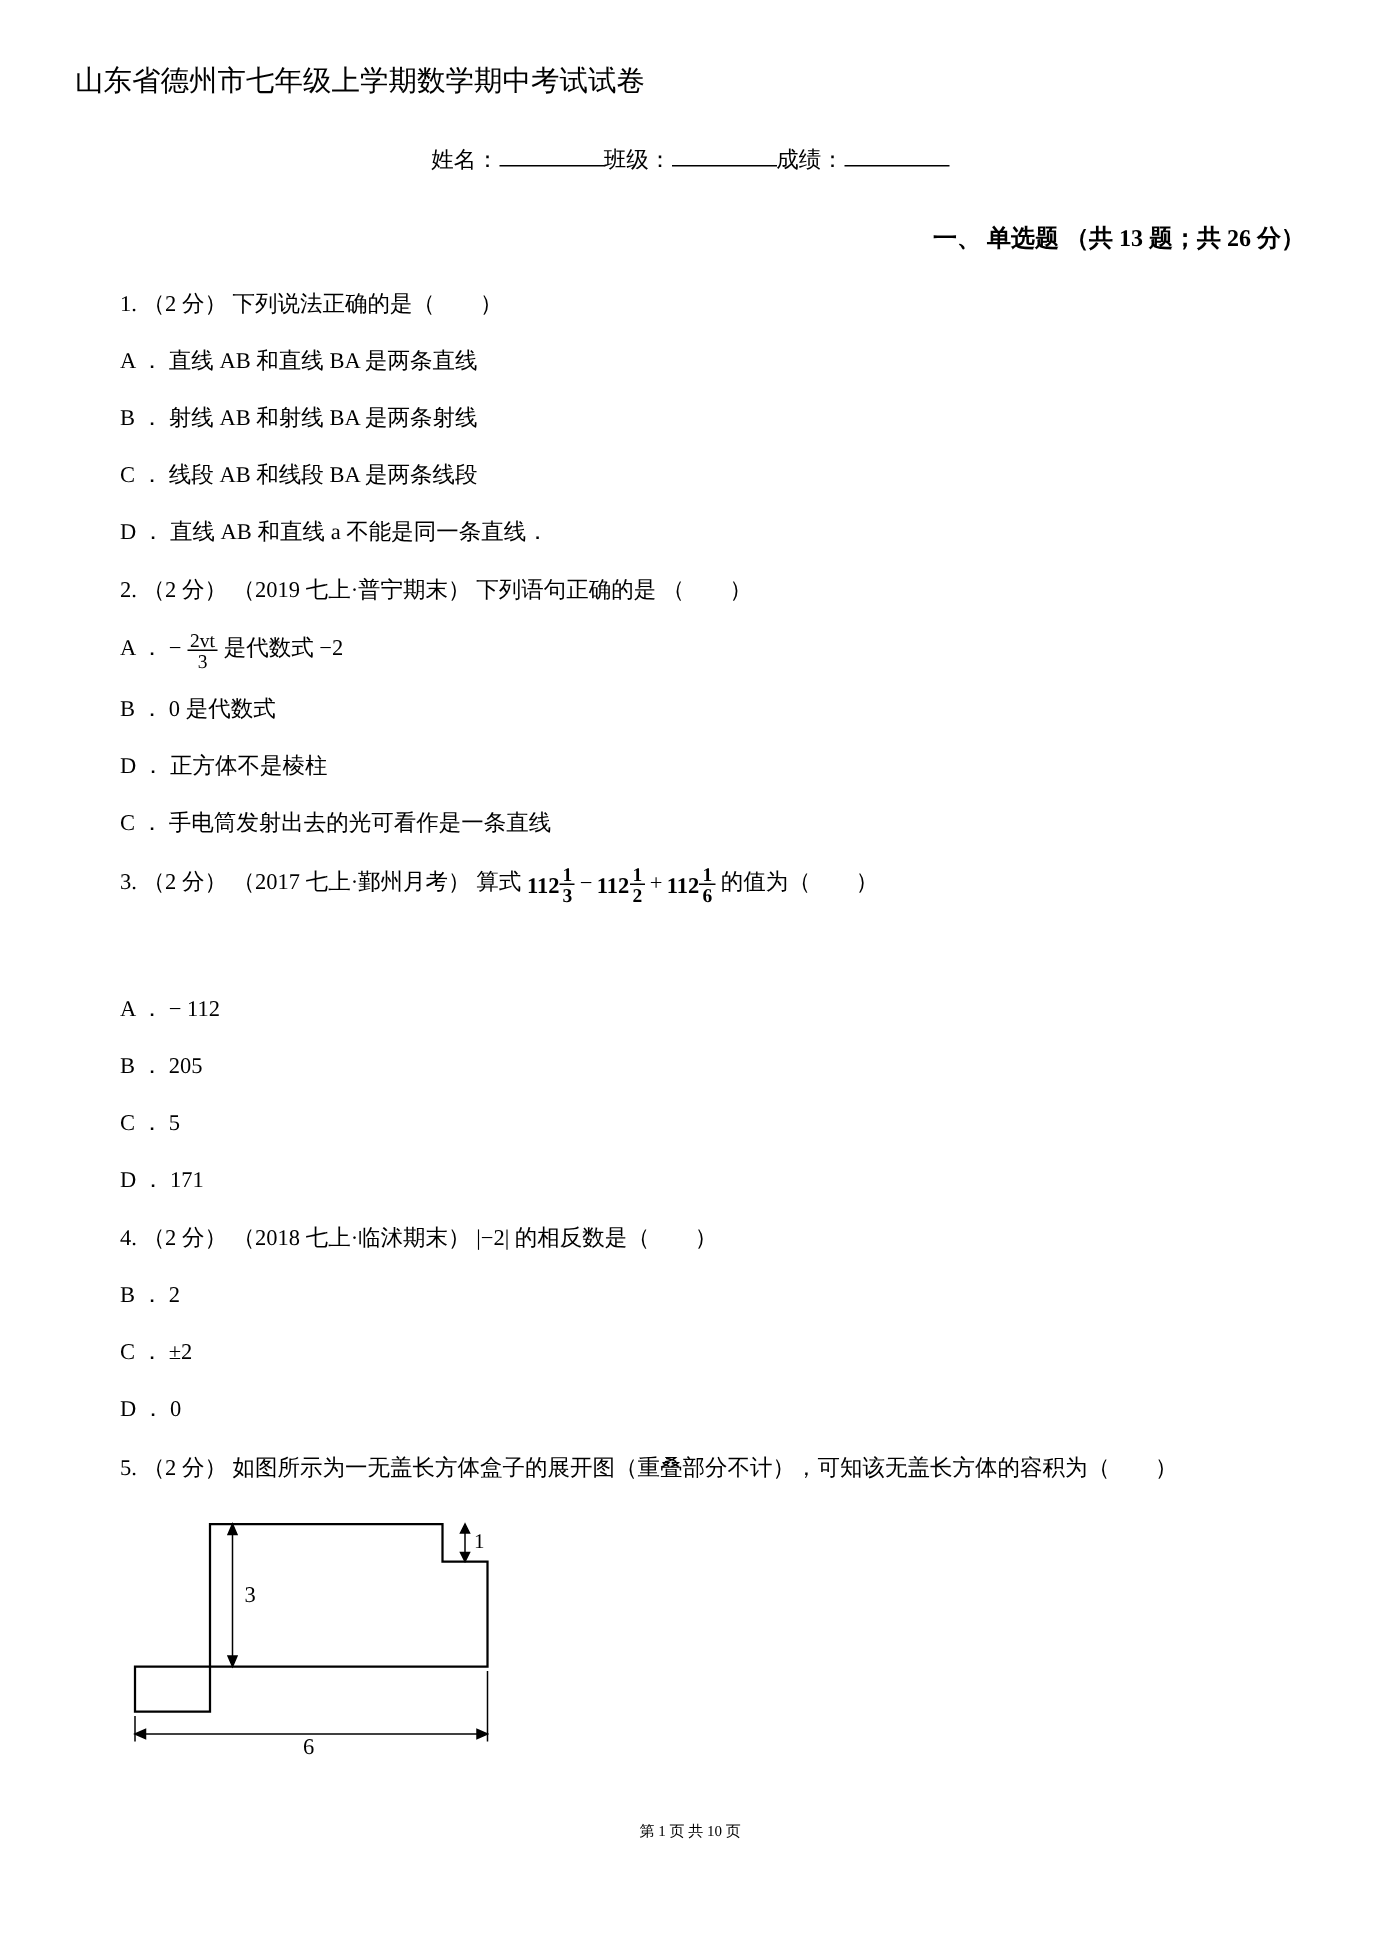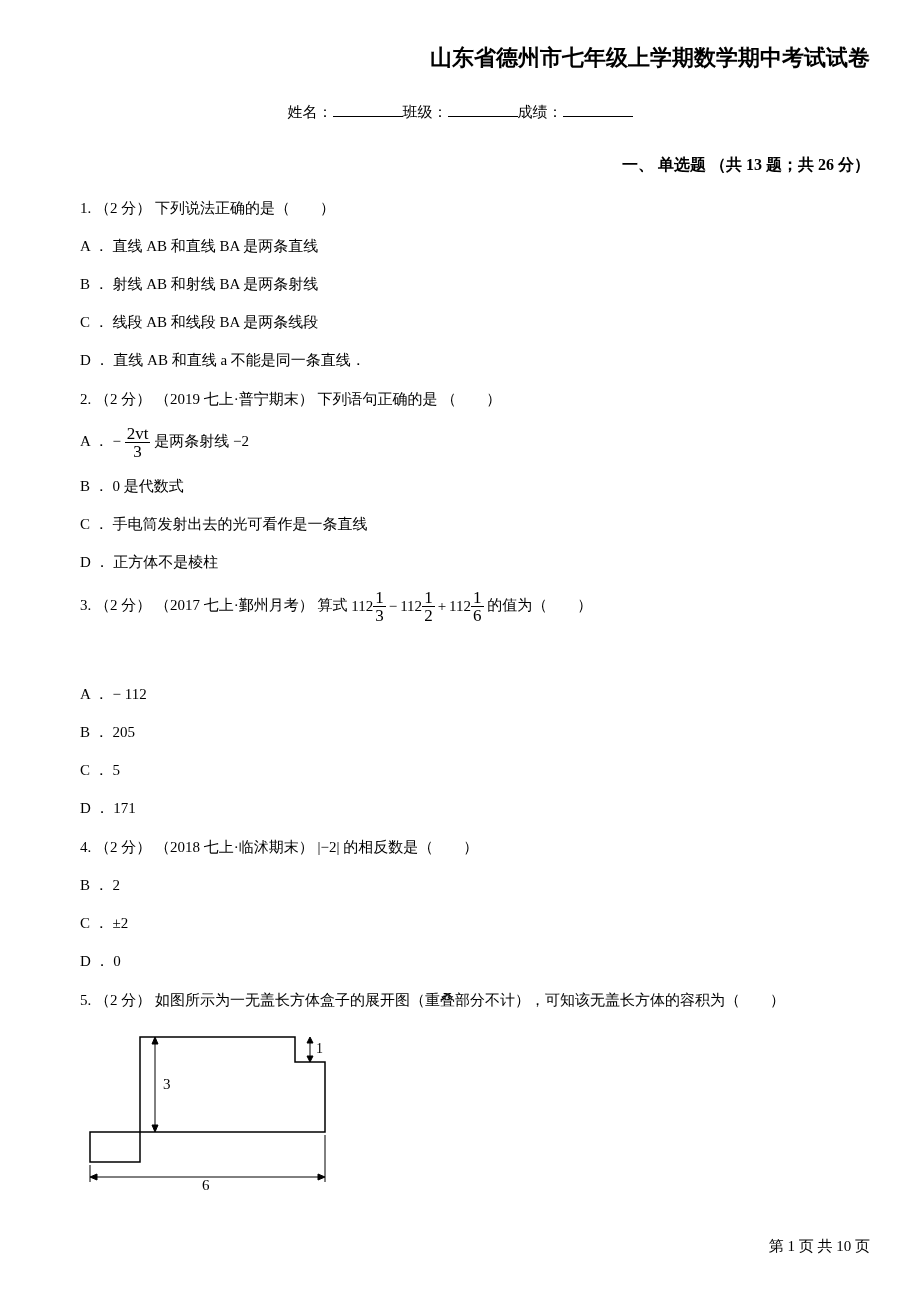--- a/index.html
+++ b/index.html
@@ -11,23 +11,23 @@
       font-family: "SimSun", "宋体", serif;
       background: #fff;
       color: #000;
       width: 920px;
       margin: 0 auto;
       padding: 40px 50px 30px 50px;
       font-size: 15px;
       line-height: 1.6;
     }
     .title {
-      text-align: right;
-      font-weight: bold;
-      font-size: 22px;
+      text-align: left;
+      font-weight: normal;
+      font-size: 19px;
       margin-bottom: 25px;
     }
     .header-line {
       display: flex;
       justify-content: center;
       font-size: 15px;
       margin-bottom: 28px;
       padding: 0 100px;
     }
     .header-field {
@@ -54,49 +54,50 @@
       margin-bottom: 14px;
     }
     .option {
       margin-bottom: 14px;
       padding-left: 0;
     }
     .math-frac {
       display: inline-block;
       vertical-align: middle;
       text-align: center;
-      font-size: 17px;
+      font-size: 13px;
       line-height: 1;
     }
     .math-frac .num {
       display: block;
       border-bottom: 1px solid #000;
       padding: 0 2px;
     }
     .math-frac .den {
       display: block;
       padding: 0 2px;
     }
     .footer {
-      text-align: right;
-      font-size: 15px;
+      text-align: center;
+      font-size: 10px;
       margin-top: 35px;
     }
     .diagram {
       margin-top: 10px;
       margin-bottom: 10px;
       padding-left: 30px;
     }
     .inline-val {
       display: inline;
     }
     .math-whole-frac {
       display: inline-flex;
-      align-items: center;
+      align-items: flex-end;
       vertical-align: middle;
+      font-weight: bold;
     }
     .q3-expr {
       display: inline-flex;
       align-items: center;
       vertical-align: middle;
       gap: 3px;
     }
   </style>
 </head>
 <body>
@@ -140,26 +141,26 @@
     <span>下列语句正确的是</span>
     <span>（　　）</span>
   </div>
   <div class="option">
     <span>A ．</span>
     <span> − </span>
     <span class="math-frac">
       <span class="num">2vt</span>
       <span class="den">3</span>
     </span>
-    <span> 是两条射线 </span>
+    <span> 是代数式 </span>
     <span>−2</span>
   </div>
   <div class="option">B ． 0 是代数式</div>
+  <div class="option">D ． 正方体不是棱柱</div>
   <div class="option">C ． 手电筒发射出去的光可看作是一条直线</div>
-  <div class="option">D ． 正方体不是棱柱</div>
 </div>
 
 <div class="question">
   <div class="question-stem" style="margin-bottom:58px;">
     <span>3. </span>
     <span>（2 分）</span>
     <span>（2017 七上·鄞州月考）</span>
     <span>算式 </span>
     <span class="q3-expr">
       <span class="math-whole-frac">

